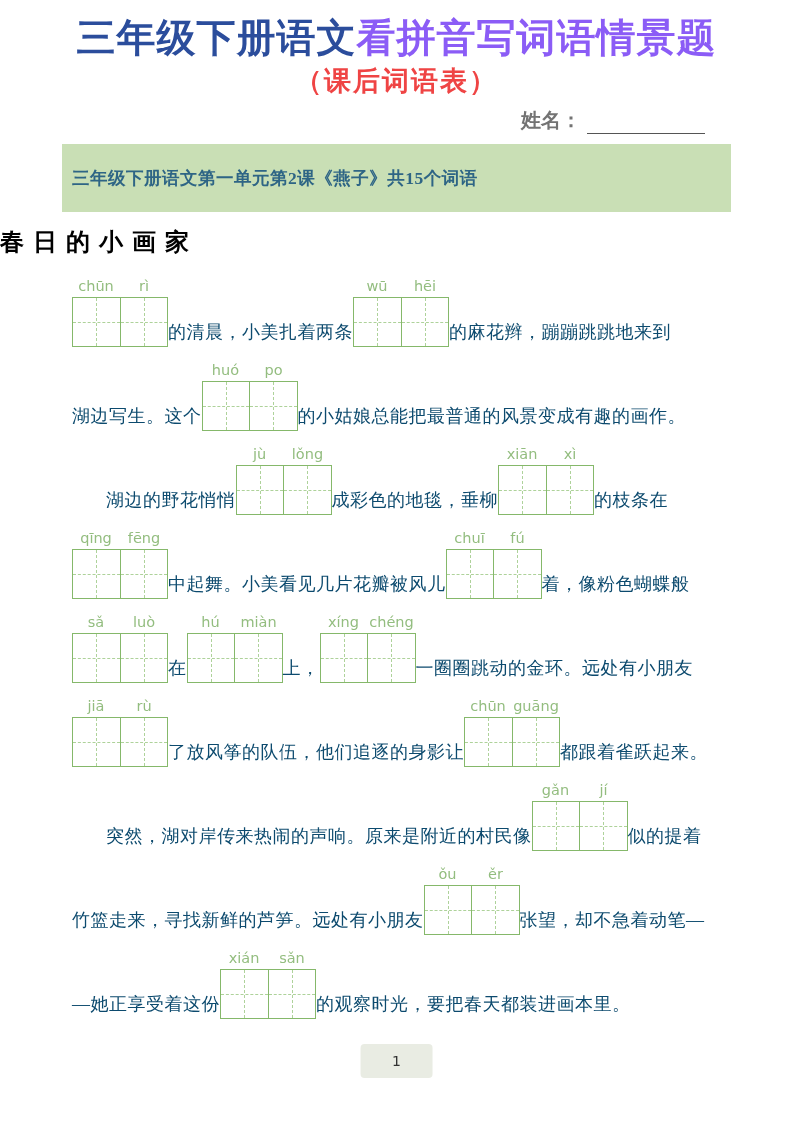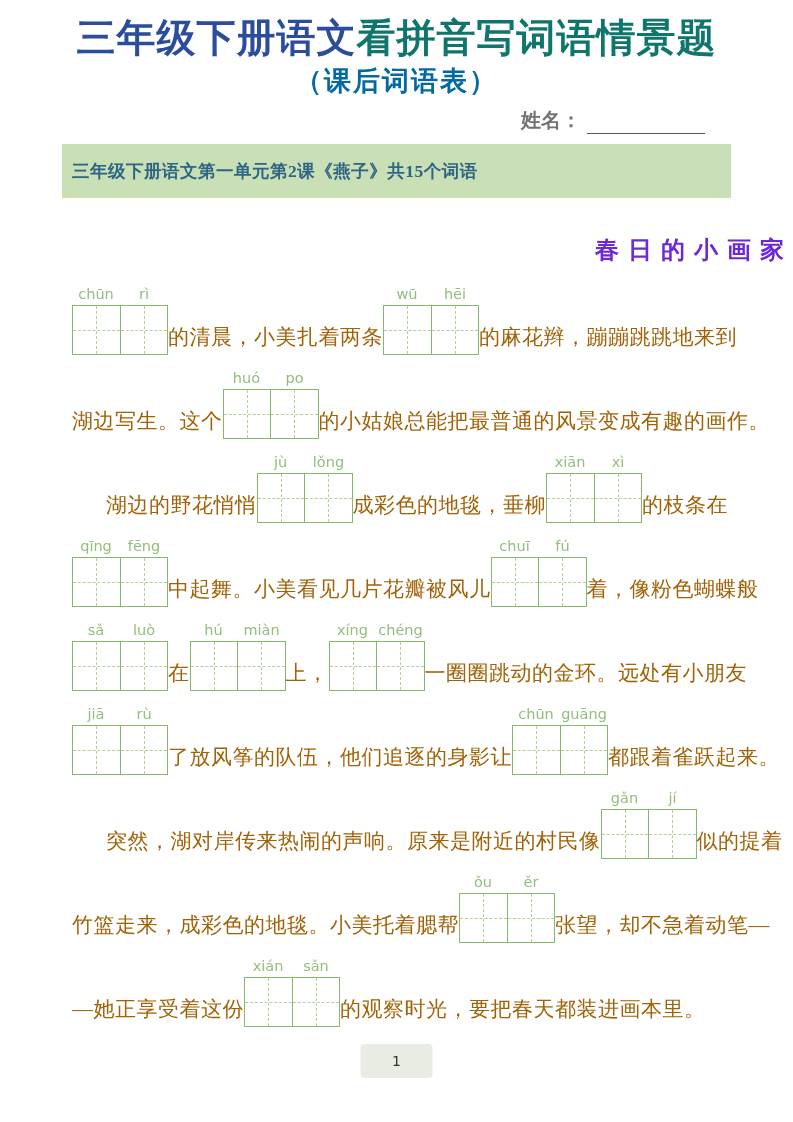--- a/index.html
+++ b/index.html
@@ -5,40 +5,40 @@
   html,body{margin:0;padding:0;background:#fff;}
   .page{
     width:793px;height:1122px;position:relative;background:#ffffff;
     font-family:"Liberation Serif",serif;overflow:hidden;
   }
   .title{
     text-align:center;margin-top:16px;font-size:39px;font-weight:bold;
     line-height:1.15;letter-spacing:1px;white-space:nowrap;
   }
   .title .blue{color:#2b4d9c;}
-  .title .red{color:#0f766e;}
+  .title .red{color:#8b5cf6;}
   .subtitle{
-    text-align:center;font-size:27px;font-weight:bold;color:#0369a1;
+    text-align:center;font-size:27px;font-weight:bold;color:#ef4444;
     margin-top:2px;letter-spacing:2px;
   }
   .name-row{
     text-align:right;padding-right:88px;font-size:20px;color:#737373;
     margin-top:8px;font-weight:bold;
   }
   .name-blank{
     display:inline-block;width:118px;border-bottom:1.6px solid #555;
     height:18px;vertical-align:bottom;margin-left:6px;
   }
   .banner{
     margin:10px 62px 0 62px;background:#c9dfb5;color:#2e6585;
-    font-weight:bold;font-size:17.5px;padding:15px 10px;letter-spacing:0.5px;
+    font-weight:bold;font-size:17.5px;padding:22px 10px;letter-spacing:0.5px;
   }
   .section-title{
-    text-align:right;color:#6d28d9;font-weight:bold;font-size:24px;
-    margin-top:36px;letter-spacing:9px;
+    text-align:left;color:#000000;font-weight:bold;font-size:24px;
+    margin-top:14px;letter-spacing:9px;
   }
   .worksheet{margin:20px 50px 0 72px;}
   .line{
     display:flex;align-items:flex-end;margin-bottom:15px;
     flex-wrap:nowrap;
   }
   .line.indent{padding-left:34px;}
   .word{display:flex;flex-direction:column;flex:0 0 auto;align-items:center;}
   .pinyin{display:flex;margin-bottom:3px;}
   .pinyin span{
@@ -50,22 +50,22 @@
   .cell + .cell{border-left:1.6px solid #85b86a;}
   .cell::before{
     content:"";position:absolute;left:50%;top:0;bottom:0;
     border-left:1px dashed #aed29a;
   }
   .cell::after{
     content:"";position:absolute;top:50%;left:0;right:0;
     border-top:1px dashed #aed29a;
   }
   .txt{
-    font-size:21px;line-height:1.45;padding-bottom:2px;white-space:nowrap;
-    color:#a16207;letter-spacing:0.5px;flex:0 0 auto;
+    font-size:18px;line-height:1.45;padding-bottom:2px;white-space:nowrap;
+    color:#0c4a6e;letter-spacing:0.5px;flex:0 0 auto;
   }
   .footer-badge{
     position:absolute;bottom:44px;left:50%;transform:translateX(-50%);
     background:#e9ece3;border-radius:4px;padding:9px 32px;
     font-family:"DejaVu Sans",sans-serif;font-size:14px;color:#333;
   }
 </style>
 </head>
 <body>
 
@@ -240,21 +240,21 @@
             <span>jí</span>
           </div>
           <div class="grid">
             <div class="cell"></div>
             <div class="cell"></div>
           </div>
         </div>
         <span class="txt">似的提着</span>
       </div>
       <div class="line">
-        <span class="txt">竹篮走来，成彩色的地毯。小美托着腮帮</span>
+        <span class="txt">竹篮走来，寻找新鲜的芦笋。远处有小朋友</span>
         <div class="word">
           <div class="pinyin">
             <span>ǒu</span>
             <span>ěr</span>
           </div>
           <div class="grid">
             <div class="cell"></div>
             <div class="cell"></div>
           </div>
         </div>

